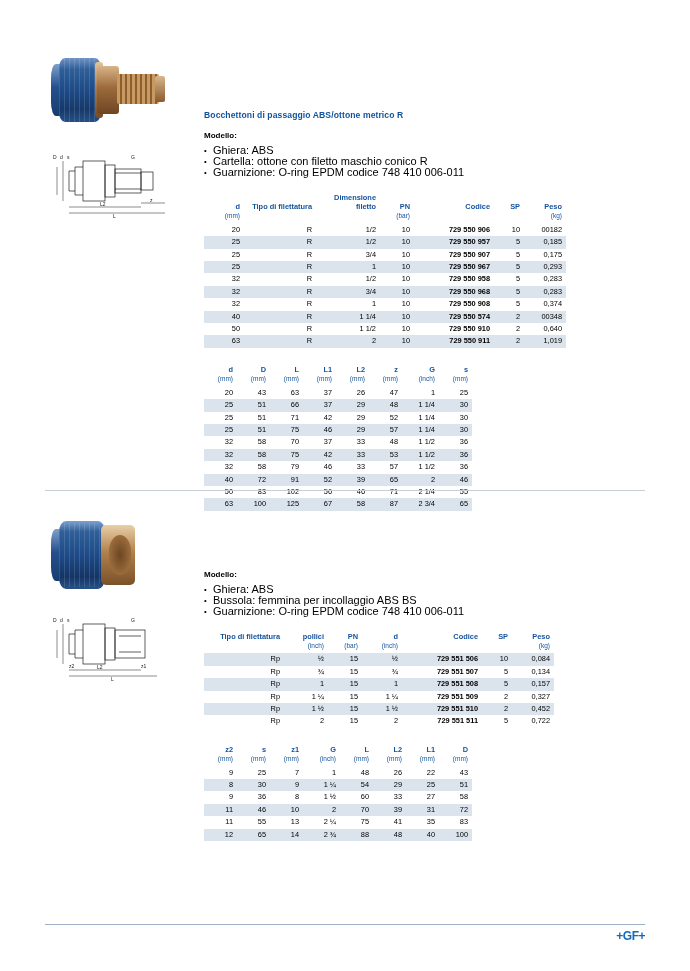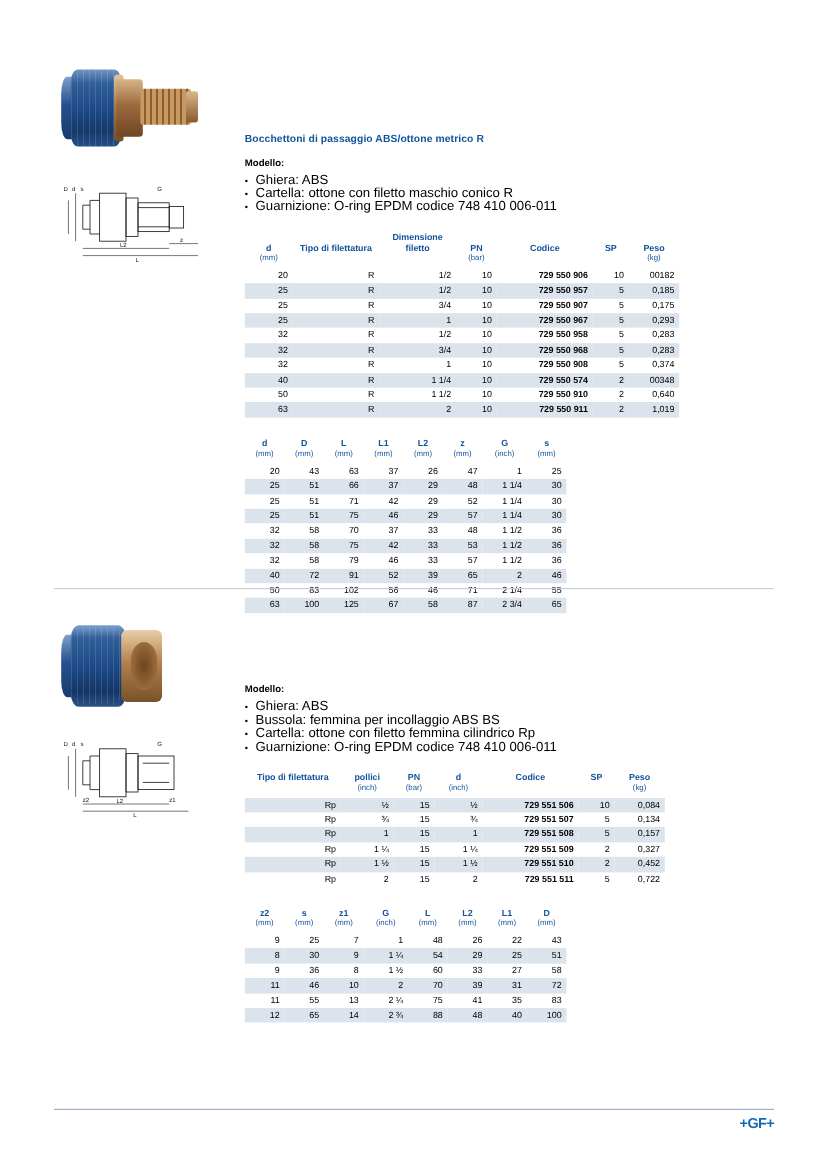--- a/index.html
+++ b/index.html
@@ -30,21 +30,21 @@
   ul.bullets li{
     font-size:11px;color:#000;line-height:11.2px;padding-left:9px;position:relative;
   }
   ul.bullets li:before{
     content:"\2022";position:absolute;left:0;top:0;font-size:7.7px;color:#000;
   }
 
   
   table.gf{border-collapse:collapse;font-size:7.4px;}
   table.gf th{
-    color:#13539c;font-weight:bold;text-align:center;
+    color:#13539c;font-weight:bold;text-align:right;
     padding:0 4px;line-height:9.4px;vertical-align:bottom;
   }
   table.gf th.unit{font-weight:normal;font-size:6.5px;padding-bottom:3px;}
   table.gf td{
     text-align:right;padding:1px 4px;line-height:10.4px;color:#000;
     white-space:nowrap;
   }
   table.gf td.code{font-weight:bold;}
   tr.alt td{background:#dbe3ec;}
   .tblwrap{margin-top:14px;}
@@ -474,21 +474,20 @@
           <text x="66" y="71">L</text>
         </g>
       </svg>
     </div>
 
     <div class="content">
       <div class="modello">Modello:</div>
       <ul class="bullets">
         <li>Ghiera: ABS</li>
         <li>Bussola: femmina per incollaggio ABS BS</li>
-        <li>Cartella: ottone con filetto femmina cilindrico Rp</li>
         <li>Guarnizione: O-ring EPDM codice 748 410 006-011</li>
       </ul>
 
       <div class="tblwrap">
         <table class="gf">
           <colgroup>
             <col style="width:80px">
               <col style="width:44px">
               <col style="width:34px">
             <col style="width:40px">

